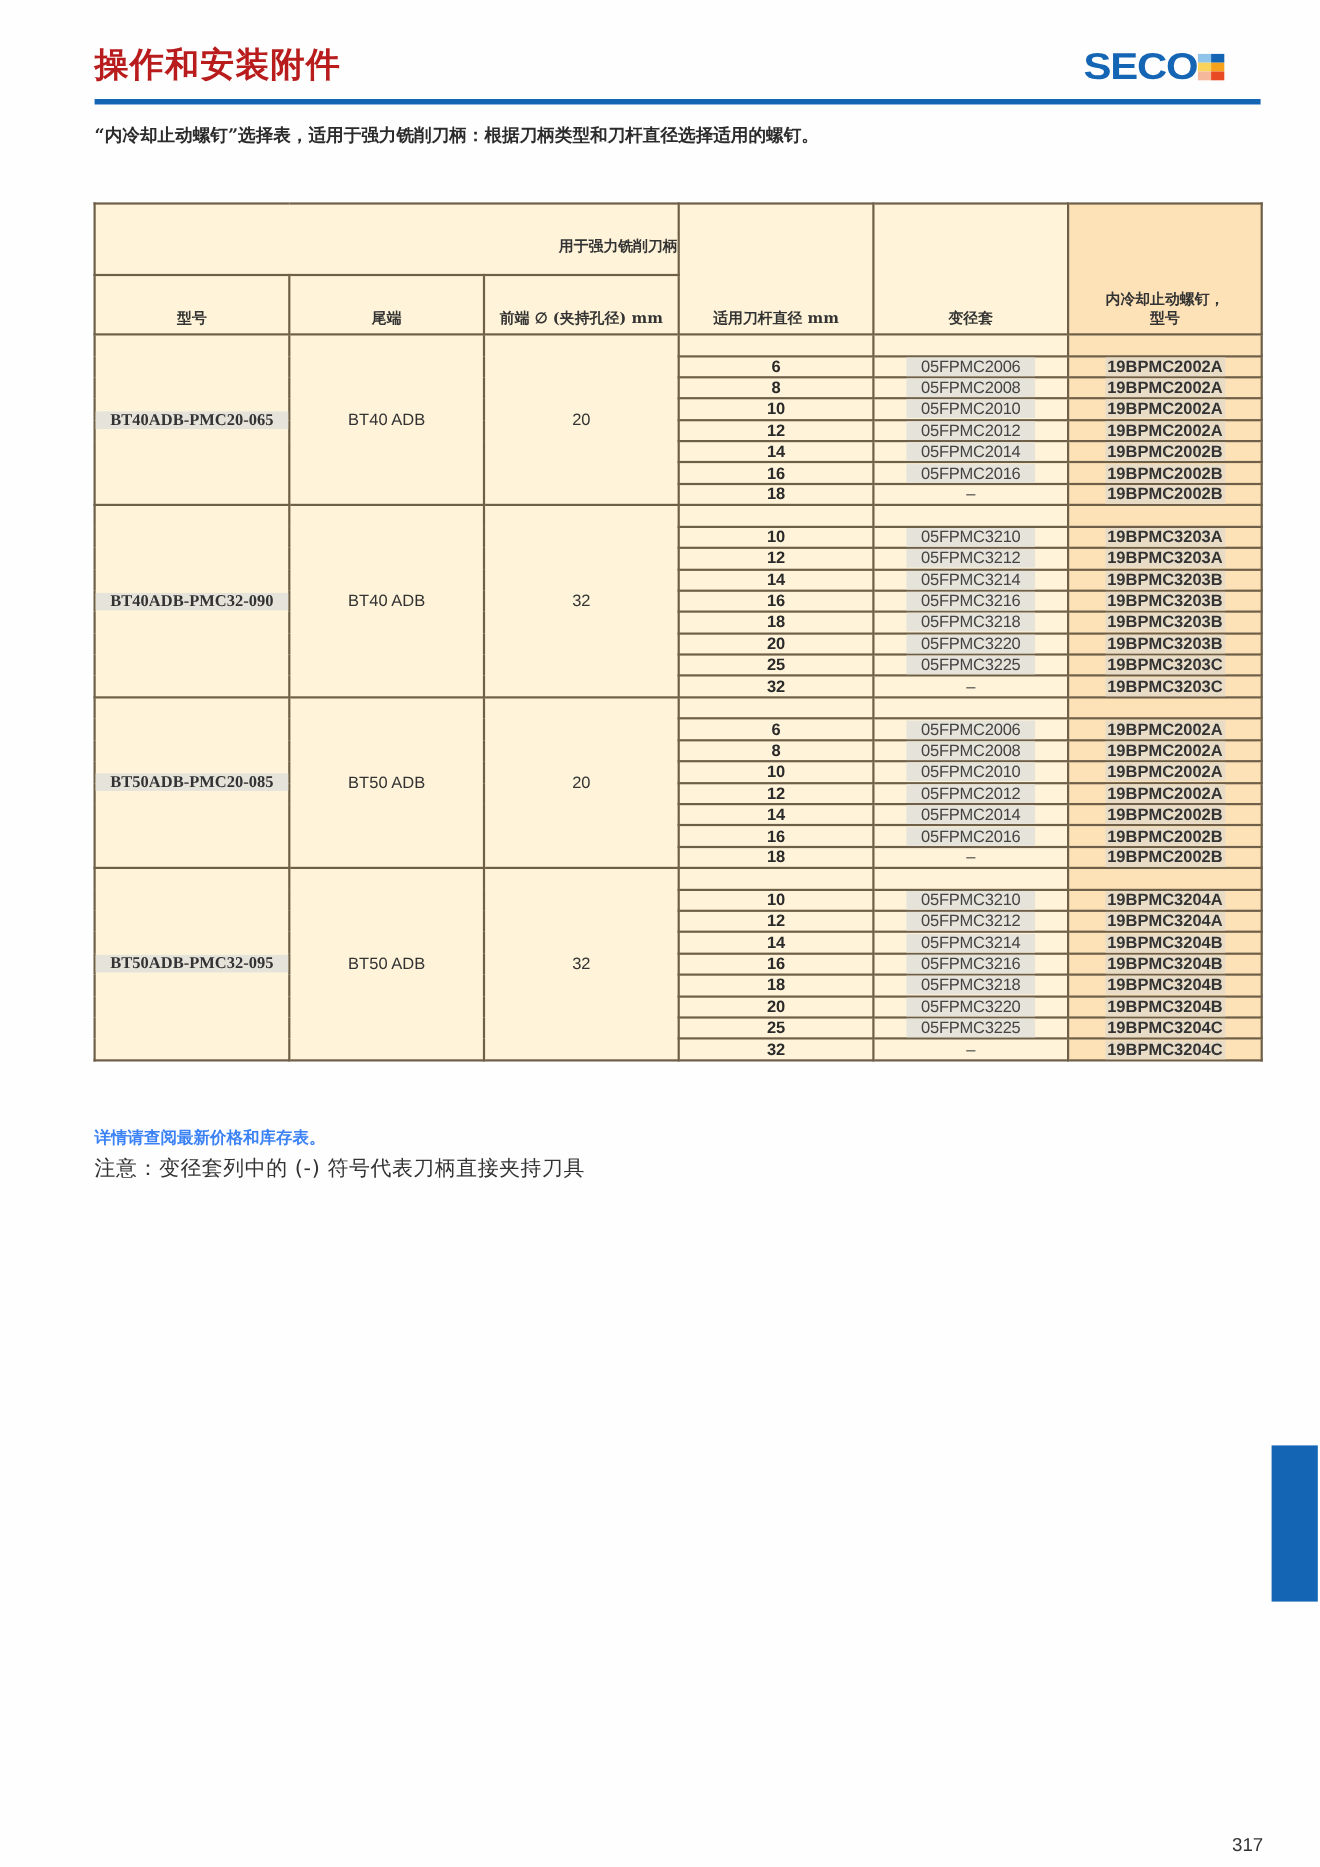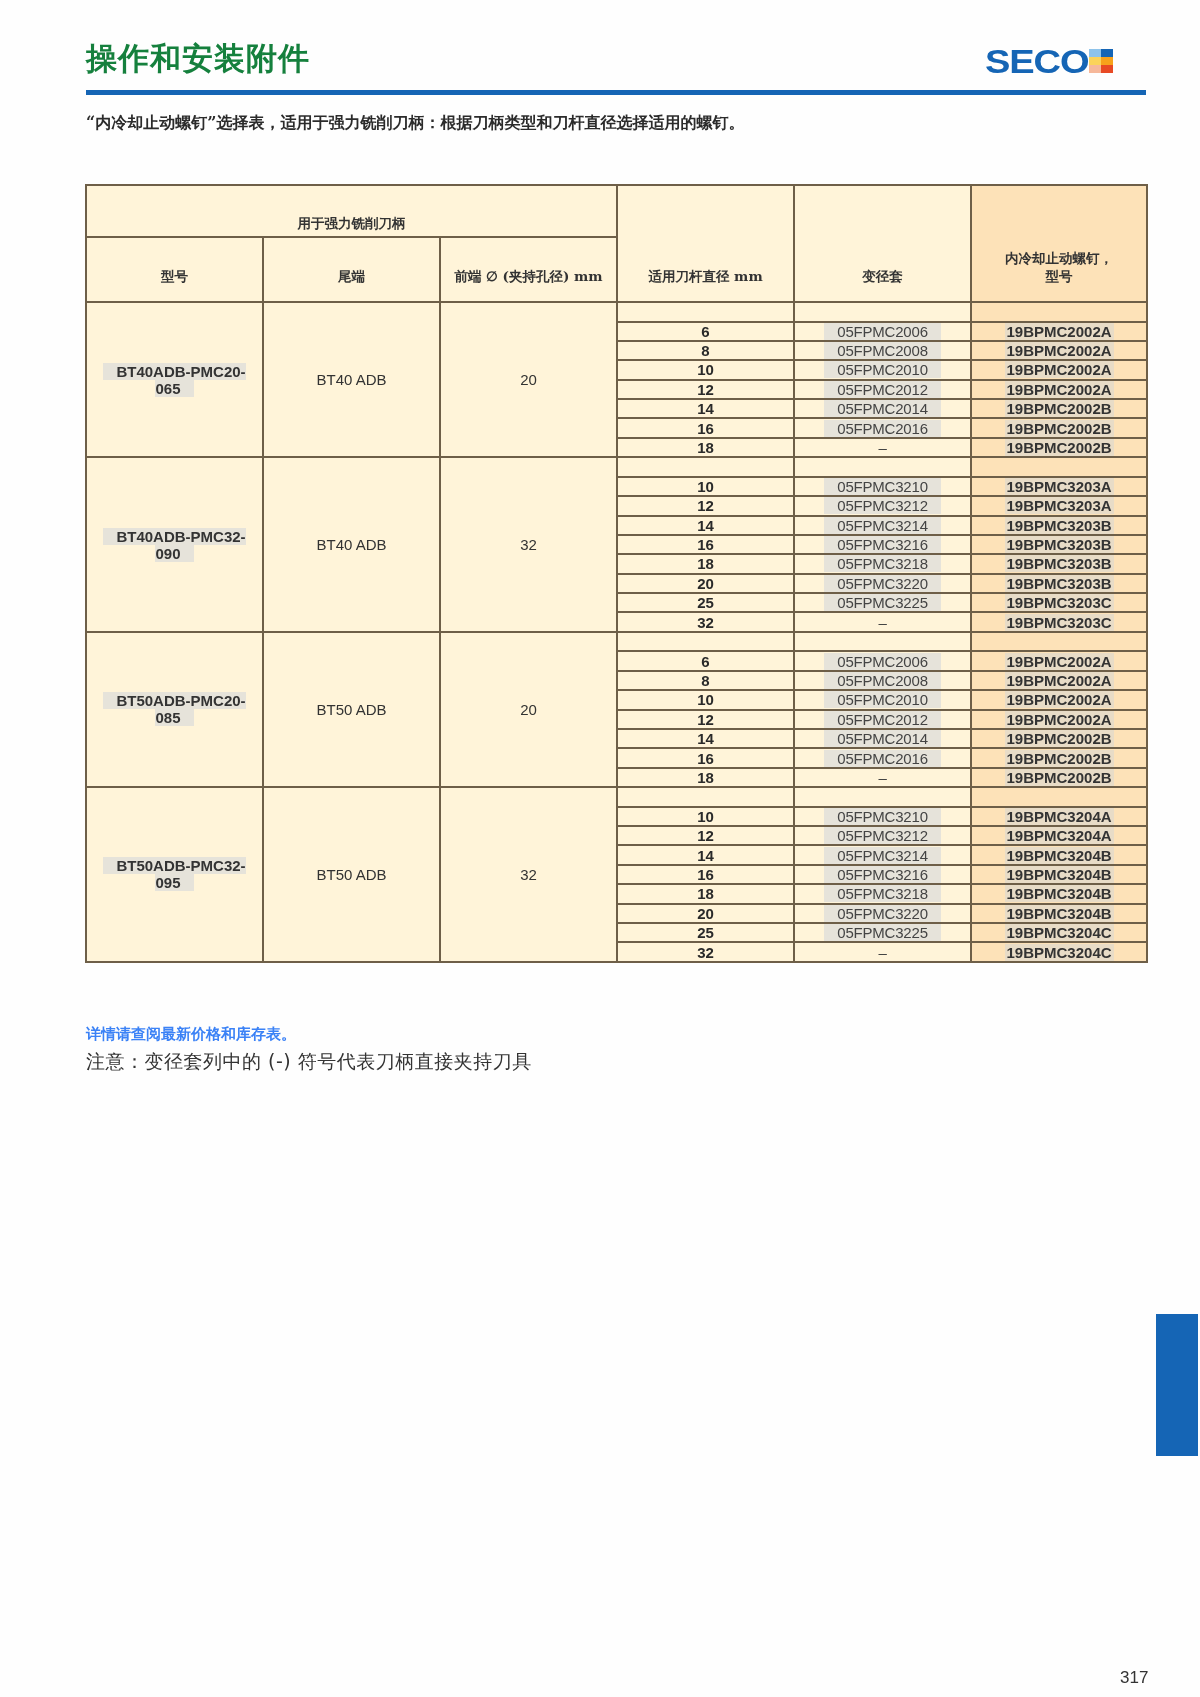--- a/index.html
+++ b/index.html
@@ -1,37 +1,37 @@
 <!DOCTYPE html>
 <html><head>
 <meta charset="utf-8">
 <style>
   html, body { margin:0; padding:0; }
   body { width:1200px; height:1697px; background:#fefefe; position:relative; font-family:"Liberation Sans", "DejaVu Sans", sans-serif; color:#2a2a2a; overflow:hidden; }
-  .title { position:absolute; left:86px; top:38px; font-family:Liberation Serif, serif; font-size:31px; font-weight:bold; letter-spacing:1px; color:#15803d; }
+  .title { position:absolute; left:86px; top:38px; font-family:Liberation Serif, serif; font-size:31px; font-weight:bold; letter-spacing:1px; color:#b91c1c; }
   .logo { position:absolute; left:985px; top:44px; height:34px; display:flex; align-items:center; }
   .logo-text { font-family:"Liberation Sans", sans-serif; font-weight:bold; font-size:34px; color:#1565b5; letter-spacing:-1px; transform:scaleX(1.12); transform-origin:left center; }
   .logo-mark { display:grid; grid-template-columns:12px 12px; grid-template-rows:8px 8px 8px; gap:0; margin-left:12px; }
   .logo-mark span { display:block; }
   .rule { position:absolute; left:86px; top:90px; width:1060px; height:5px; background:#1565b5; }
   .subtitle { position:absolute; left:86px; top:113px; font-family:"DejaVu Serif", serif; font-size:16px; font-weight:bold; color:#2b2b2b; }
   table.sel { position:absolute; left:85px; top:184px; border-collapse:collapse; table-layout:fixed; width:1061px; }
   table.sel td, table.sel th { border:2px solid #6e5f48; padding:0; text-align:center; vertical-align:middle; background:#fff4d9; font-size:15px; }
-  table.sel th { font-family:"DejaVu Serif", serif; font-weight:bold; font-size:13.5px; color:#333; vertical-align:bottom; padding-bottom:15px; }
-  table.sel th.grp { vertical-align:bottom; padding-bottom:3px; height:47px; }
+  table.sel th { font-family:"DejaVu Serif", serif; font-weight:bold; font-size:13.5px; color:#333; vertical-align:bottom; padding-bottom:4px; }
+  table.sel th.grp { vertical-align:bottom; padding-bottom:16px; height:47px;text-align:right; }
   table.sel th.sub { height:48px; }
   table.sel th.screw, table.sel td.screw { background:#fde2b8; }
   table.sel td.sp { height:17.5px; }
   table.sel td.r { height:17.4px; line-height:17px; }
   td.dia { font-weight:bold; font-size:15.5px; }
   .hl { background:#e6e3da; padding:0 13px; }
   .hl2 { background:#e8dcc7; padding:0 2px; }
   td.adapter span { color:#444; font-size:15px; letter-spacing:-0.2px; }
   td.screw span { font-weight:bold; font-size:15px; color:#333; }
-  td.model span { font-weight:bold; font-size:15px; color:#333; }
+  td.model span { font-weight:bold; font-size:15px; color:#333;font-family:Liberation Serif, serif; }
   td.tail, td.front { font-size:15.5px; color:#333; }
   .note1 { position:absolute; left:86px; top:1025px; font-family:"DejaVu Serif", serif; font-weight:bold; font-size:15px; color:#3b82f6; }
   .note2 { position:absolute; left:86px; top:1049px; font-family:"DejaVu Sans", sans-serif; font-size:19px; color:#333; letter-spacing:0.5px; }
   .tab { position:absolute; left:1156px; top:1314px; width:42px; height:142px; background:#1565b5; }
   .pageno { position:absolute; left:1120px; top:1668px; font-size:17px; color:#333; }
 </style>
 </head>
 <body>
 
 <div class="title">操作和安装附件</div>

